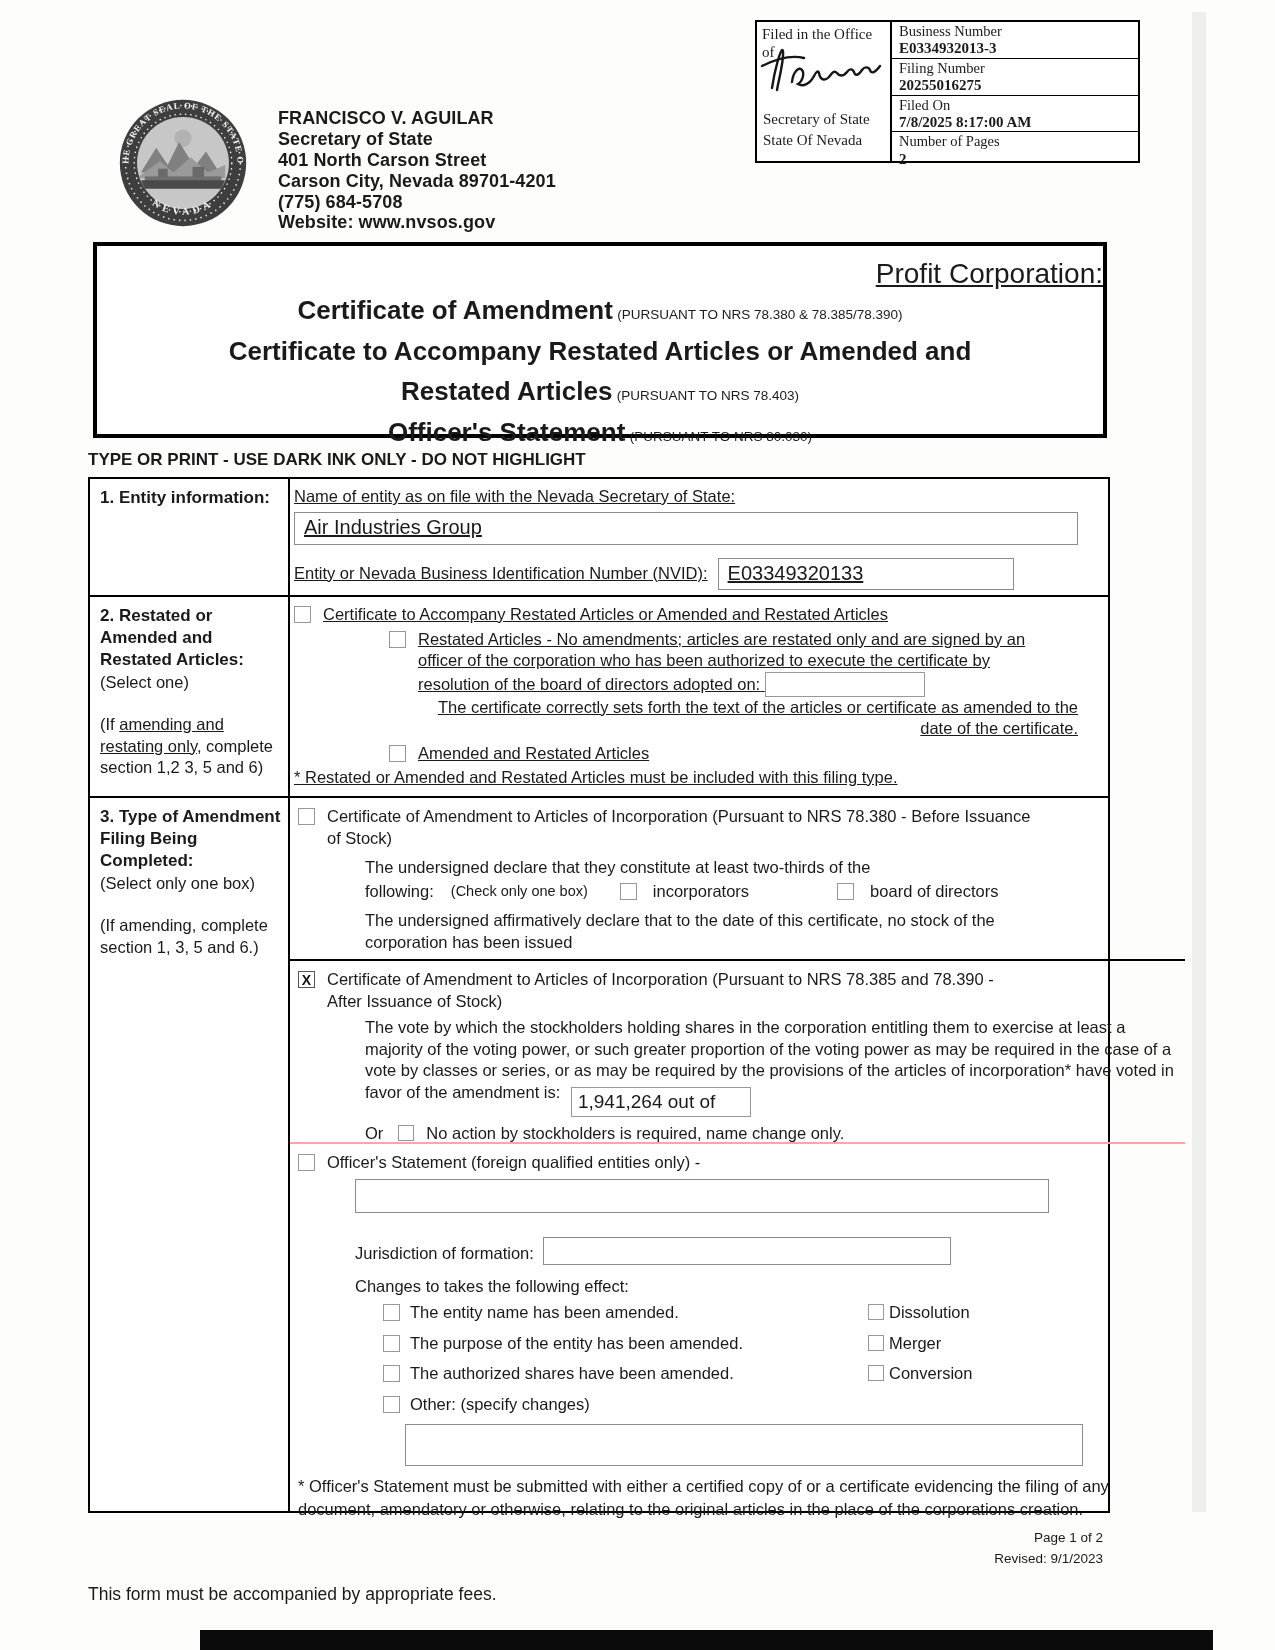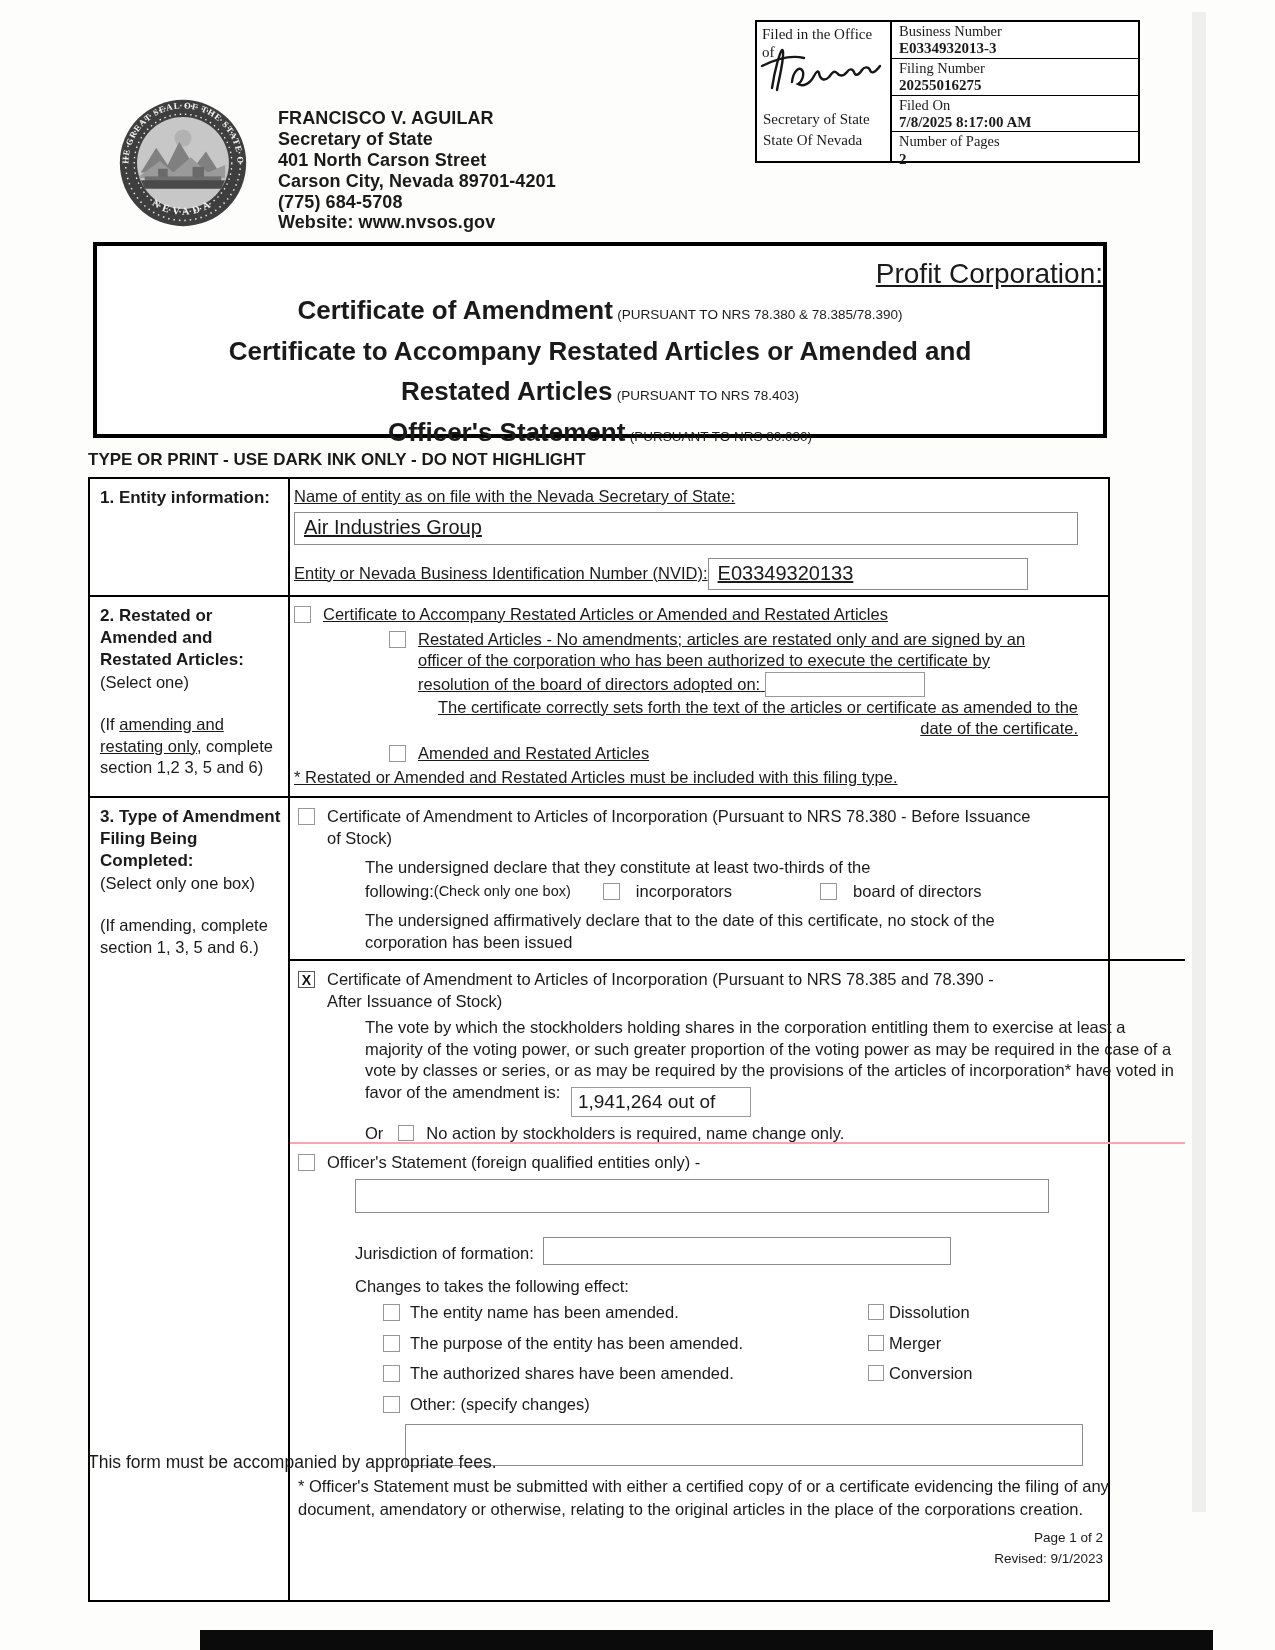--- a/index.html
+++ b/index.html
@@ -42,21 +42,21 @@
   
   .formtable { position:absolute; left:88px; top:477px; width:1022px;
     border:2.5px solid #000; background:#fff; }
   .frow { display:flex; border-bottom:2px solid #000; }
   .frow:last-child { border-bottom:none; }
   .cell-l { width:200px; flex-shrink:0; border-right:2px solid #000;
     padding:8px 6px 0 10px; font-size:17px; }
   .cell-r { flex:1; font-size:16.5px; line-height:21.5px; }
   .row1 { height:118px; }
   .row2 { height:201px; }
-  .row3 { height:802px; }
+  .row3 { height:713px; }
   .lbl-b { font-weight:bold; line-height:1.28; }
   .lbl-n { margin-top:3px; font-size:16.5px; }
   .lbl-note { margin-top:22px; font-size:16.5px; line-height:1.3; }
   .u { text-decoration:underline; }
 
   .pad { padding:7px 10px 0 4px;text-decoration:underline; }
 
   .input-box { border:1.6px solid #8c8c8c; background:#fff; display:flex;
     align-items:center; padding:0 9px; font-size:19px; }
   .inline-box { display:inline-block; border:1.6px solid #999; background:#fff;
@@ -85,21 +85,21 @@
   .opts-line { display:flex; align-items:center; margin-top:2px; }
   .small-note { font-size:14.5px; }
 
   .grid2 { display:flex; margin-top:5px; }
   .gcol-l { width:485px; }
   .gcol-r { flex:1; }
   .gline { display:flex; margin-bottom:9px; align-items:flex-start; }
   .gline .cbtext { margin-left:10px; }
   .gcol-r .cbtext { margin-left:5px; }
 
-  .footer-note { position:absolute; left:88px; top:1452px; font-size:17.5px; }
+  .footer-note { position:absolute; left:88px; top:1584px; font-size:17.5px; }
   .pageinfo { position:absolute; right:172px; top:1528px; text-align:right;
     font-size:13.5px; line-height:1.55; }
 
   .artifact-bar { position:absolute; left:200px; top:1630px; width:1013px; height:20px;
     background:#0b0b0b; }
   .artifact-streak { position:absolute; left:1192px; top:12px; width:14px; height:1500px;
     background:rgba(120,120,120,.10); }
 </style>
 </head>
 <body>
@@ -199,21 +199,21 @@
       <div class="cell-l">
         <span class="lbl-b">1.  Entity information:</span>
       </div>
       <div class="cell-r pad">
         <div>Name of entity as on file with the Nevada Secretary of State:</div>
         <div class="input-box" style="width:784px;height:33px;margin-top:4px;">
           <span style="font-size:20px;">Air Industries Group</span>
         </div>
         <div style="display:flex;align-items:center;margin-top:13px;">
           <span>Entity or Nevada Business Identification Number (NVID):</span>
-          <div class="input-box" style="width:320px;height:32px;">
+          <div class="input-box" style="width:296px;height:32px;margin-left:10px;">
             <span style="font-size:20px;">E03349320133</span>
           </div>
         </div>
       </div>
     </div>
 
     <div class="frow row2">
       <div class="cell-l">
         <div class="lbl-b">2. Restated or Amended and Restated Articles:</div>
         <div class="lbl-n">(Select one)</div>
@@ -251,21 +251,21 @@
       <div class="cell-r" style="padding:0;">
 
         <div class="sub sub-a">
           <div class="cb-row">
             <span class="cb"></span>
             <span class="cbtext w700">Certificate of Amendment to Articles of Incorporation  (Pursuant to NRS 78.380 - Before Issuance of Stock)</span>
           </div>
           <div class="ind" style="margin-top:8px;">The undersigned declare that they constitute at least two-thirds of the</div>
           <div class="ind opts-line">
             <span>following:</span>
-            <span class="small-note" style="margin-left:0;text-align:right;">(Check only one box)</span>
+            <span class="small-note" style="margin-left:17px;text-align:right;">(Check only one box)</span>
             <span class="cb" style="margin-left:32px;top:0;"></span>
             <span style="margin-left:16px;">incorporators</span>
             <span class="cb" style="margin-left:88px;top:0;"></span>
             <span style="margin-left:16px;">board of directors</span>
           </div>
           <div class="ind" style="margin-top:8px;width:650px;">The undersigned affirmatively declare that to the date of this certificate, no stock of the corporation has been issued</div>
         </div>
 
         <div class="sub sub-b">
           <div class="cb-row">

